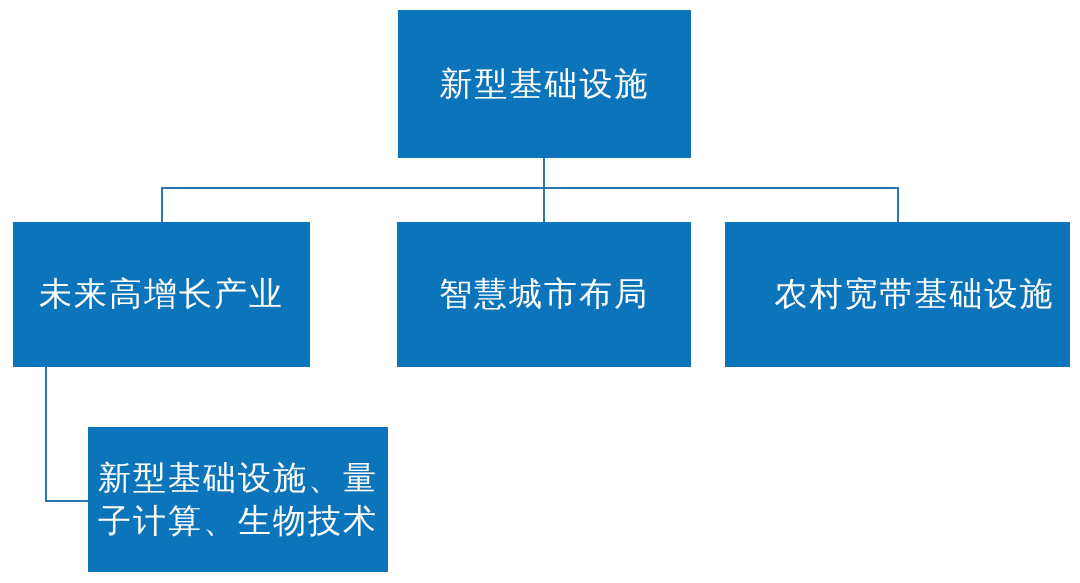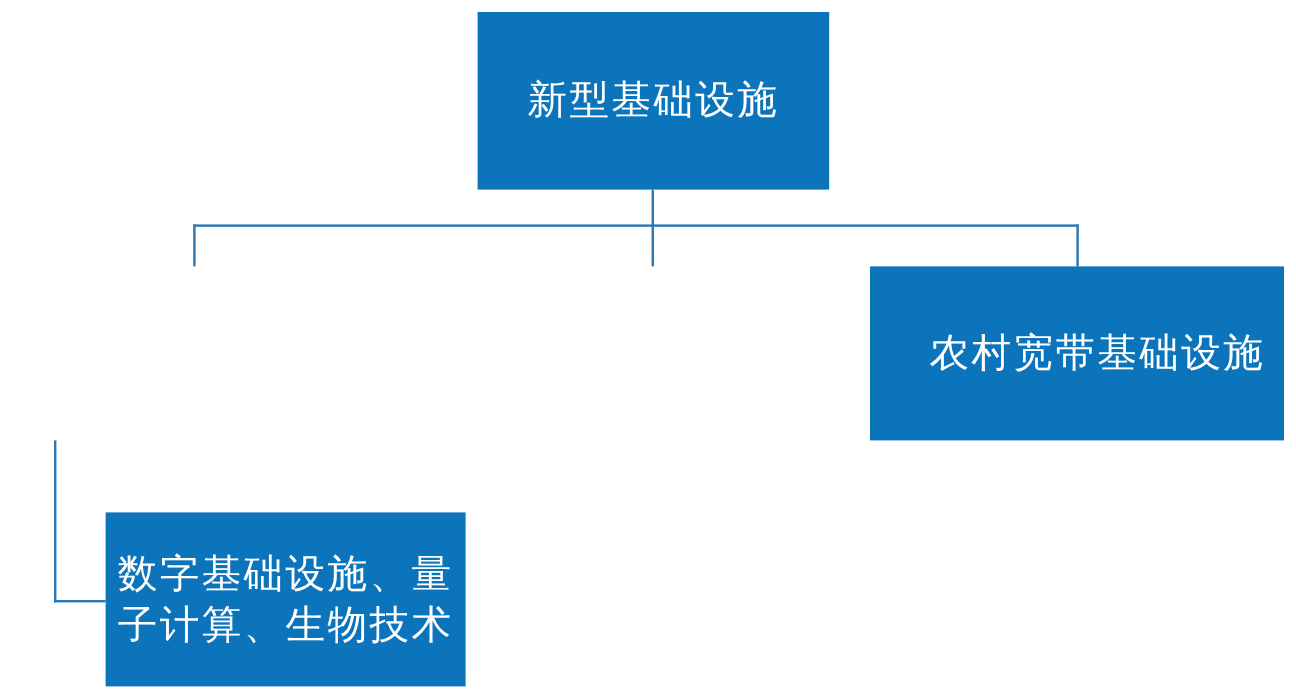--- a/index.html
+++ b/index.html
@@ -37,21 +37,20 @@
   .node-label {
     display: block;
     width: 100%;
   }
 
   
   #node-root {
     left: 398px;  top: 10px;
     width: 293px; height: 148px;
     font-size: 33px;
-    font-family: Liberation Serif, serif;
   }
   #node-child-0 {
     left: 13px;   top: 222px;
     width: 297px; height: 145px;
     font-size: 33px;
   }
   #node-child-1 {
     left: 397px;  top: 222px;
     width: 294px; height: 145px;
     font-size: 33px;
@@ -98,23 +97,29 @@
   <div class="connector h" id="conn-bus"></div>
   <div class="connector v" id="conn-drop-left"></div>
   <div class="connector v" id="conn-drop-right"></div>
   <div class="connector v" id="conn-gc-vert"></div>
   <div class="connector h" id="conn-gc-horz"></div>
 
   <div class="node" id="node-root">
     <span class="node-label">新型基础设施</span>
   </div>
 
+  <div class="node" id="node-child-0">
+    <span class="node-label">未来高增长产业</span>
+  </div>
 
+  <div class="node" id="node-child-1">
+    <span class="node-label">智慧城市布局</span>
+  </div>
 
   <div class="node" id="node-child-2">
     <span class="node-label">农村宽带基础设施</span>
   </div>
 
   <div class="node" id="node-grandchild-0">
-    <span class="node-label">数字基础设施、量子计算、生物技术</span>
+    <span class="node-label">新型基础设施、量子计算、生物技术</span>
   </div>
 
 </div>
 
 </body></html>

